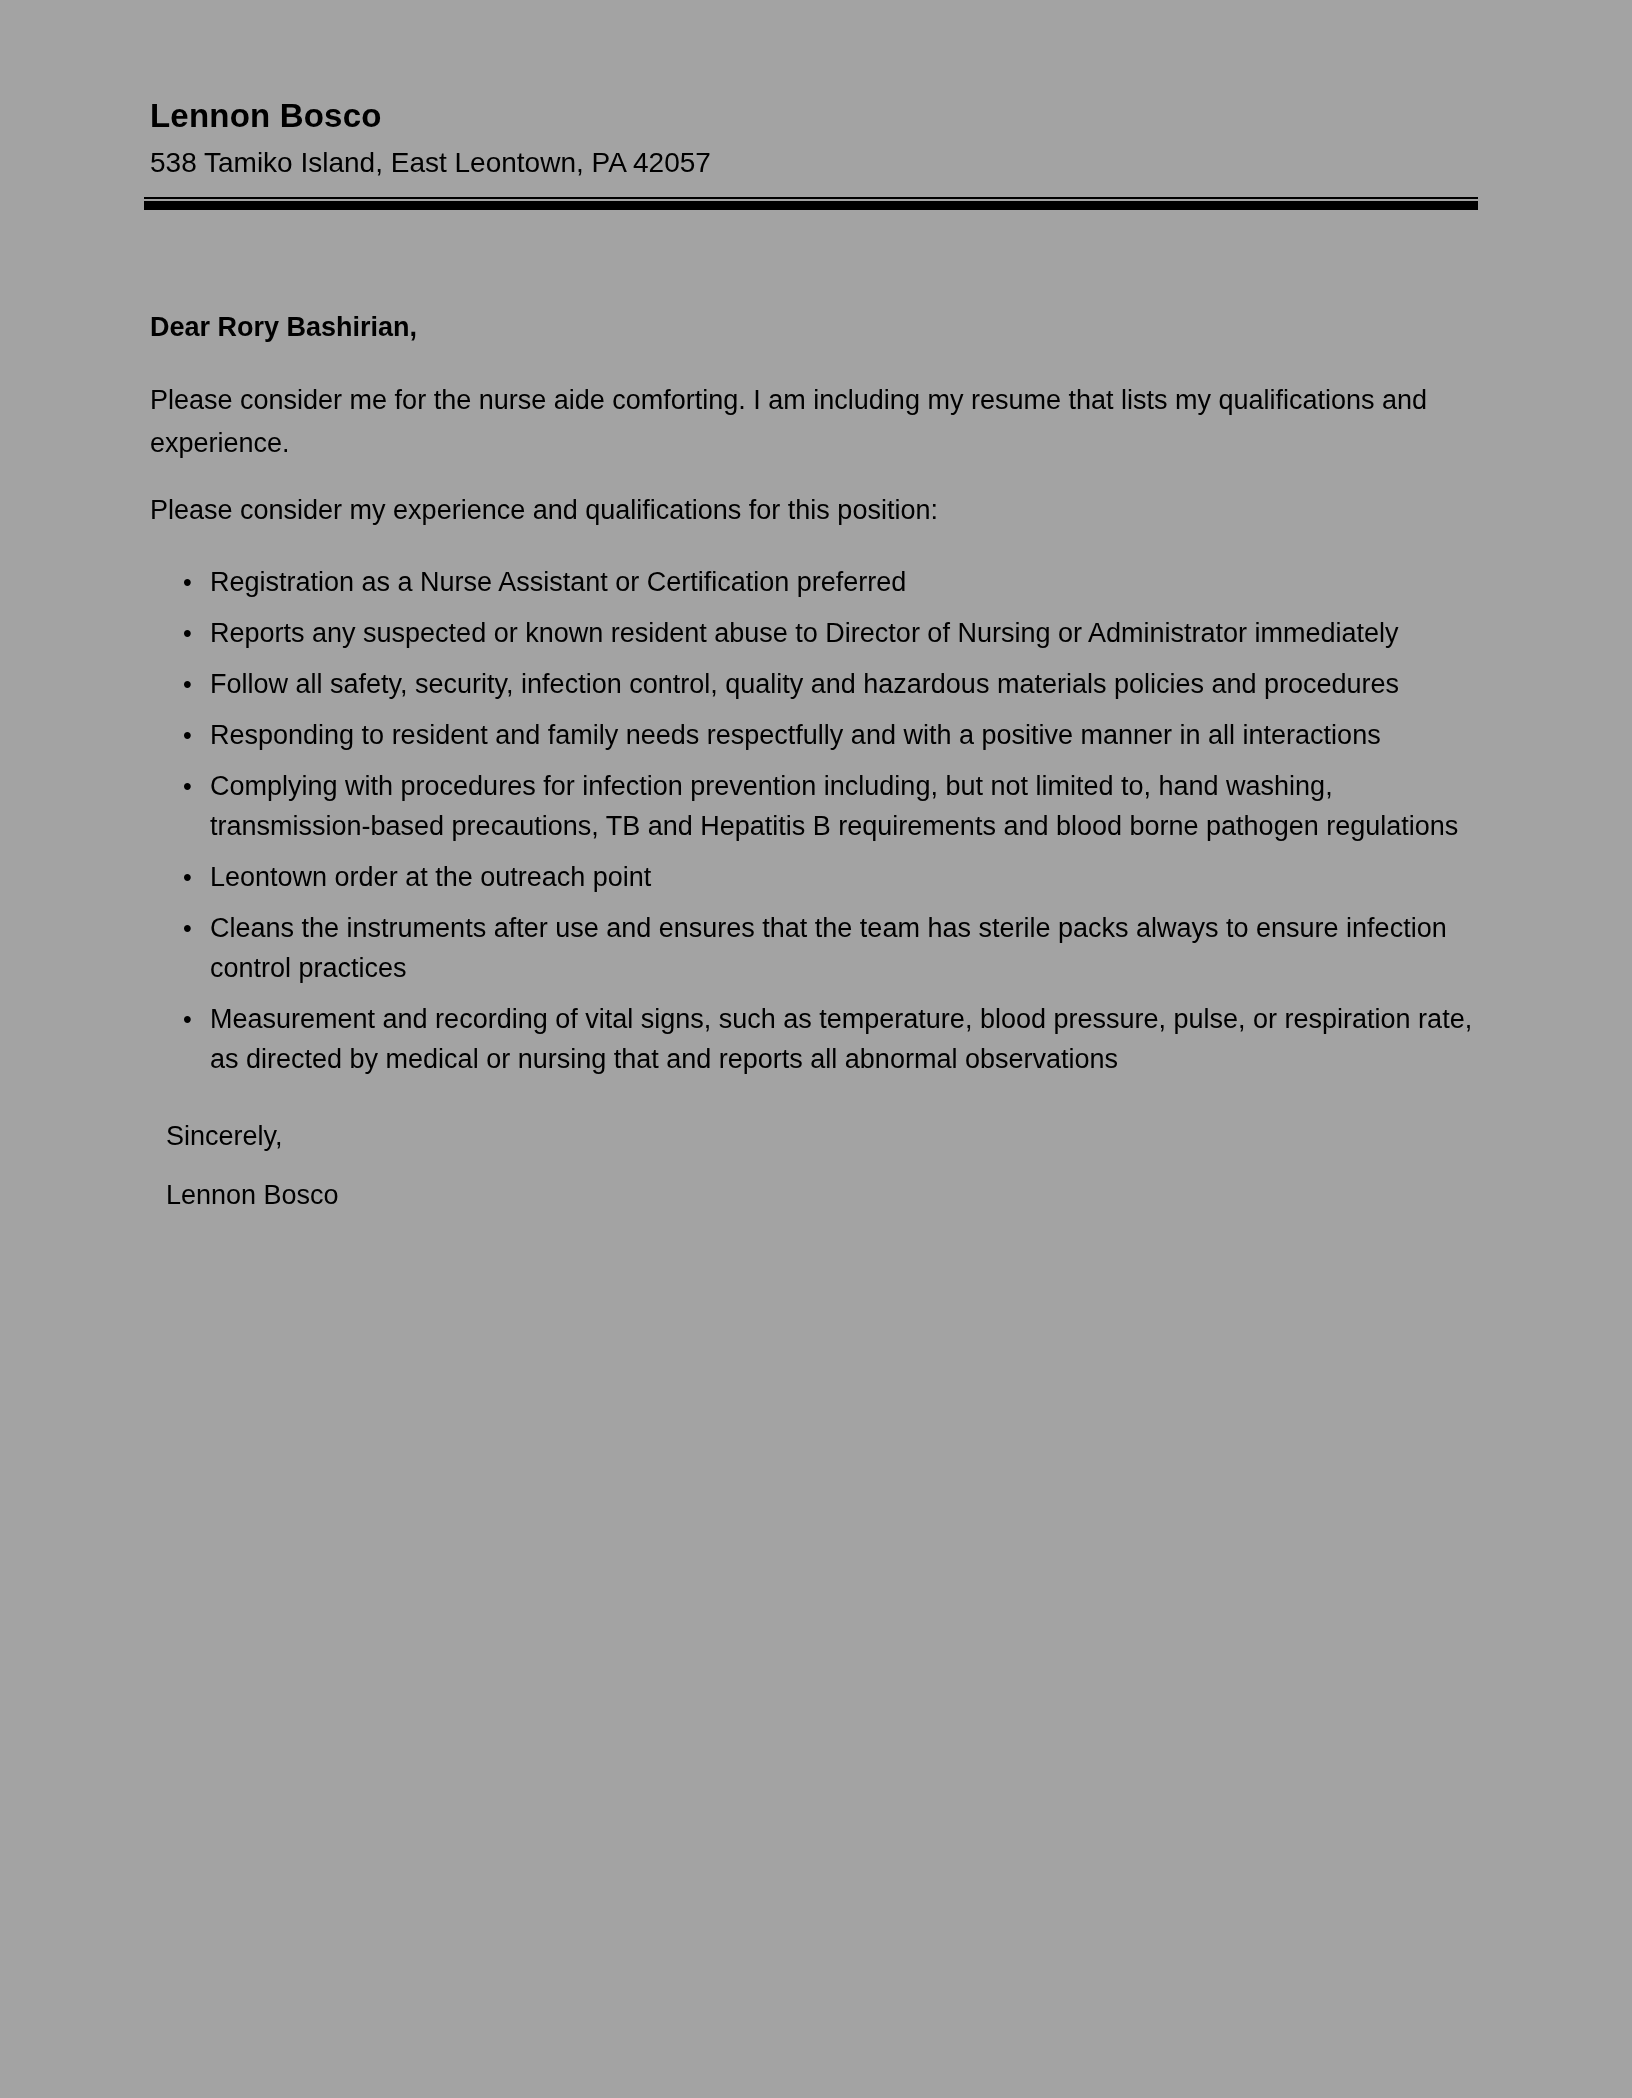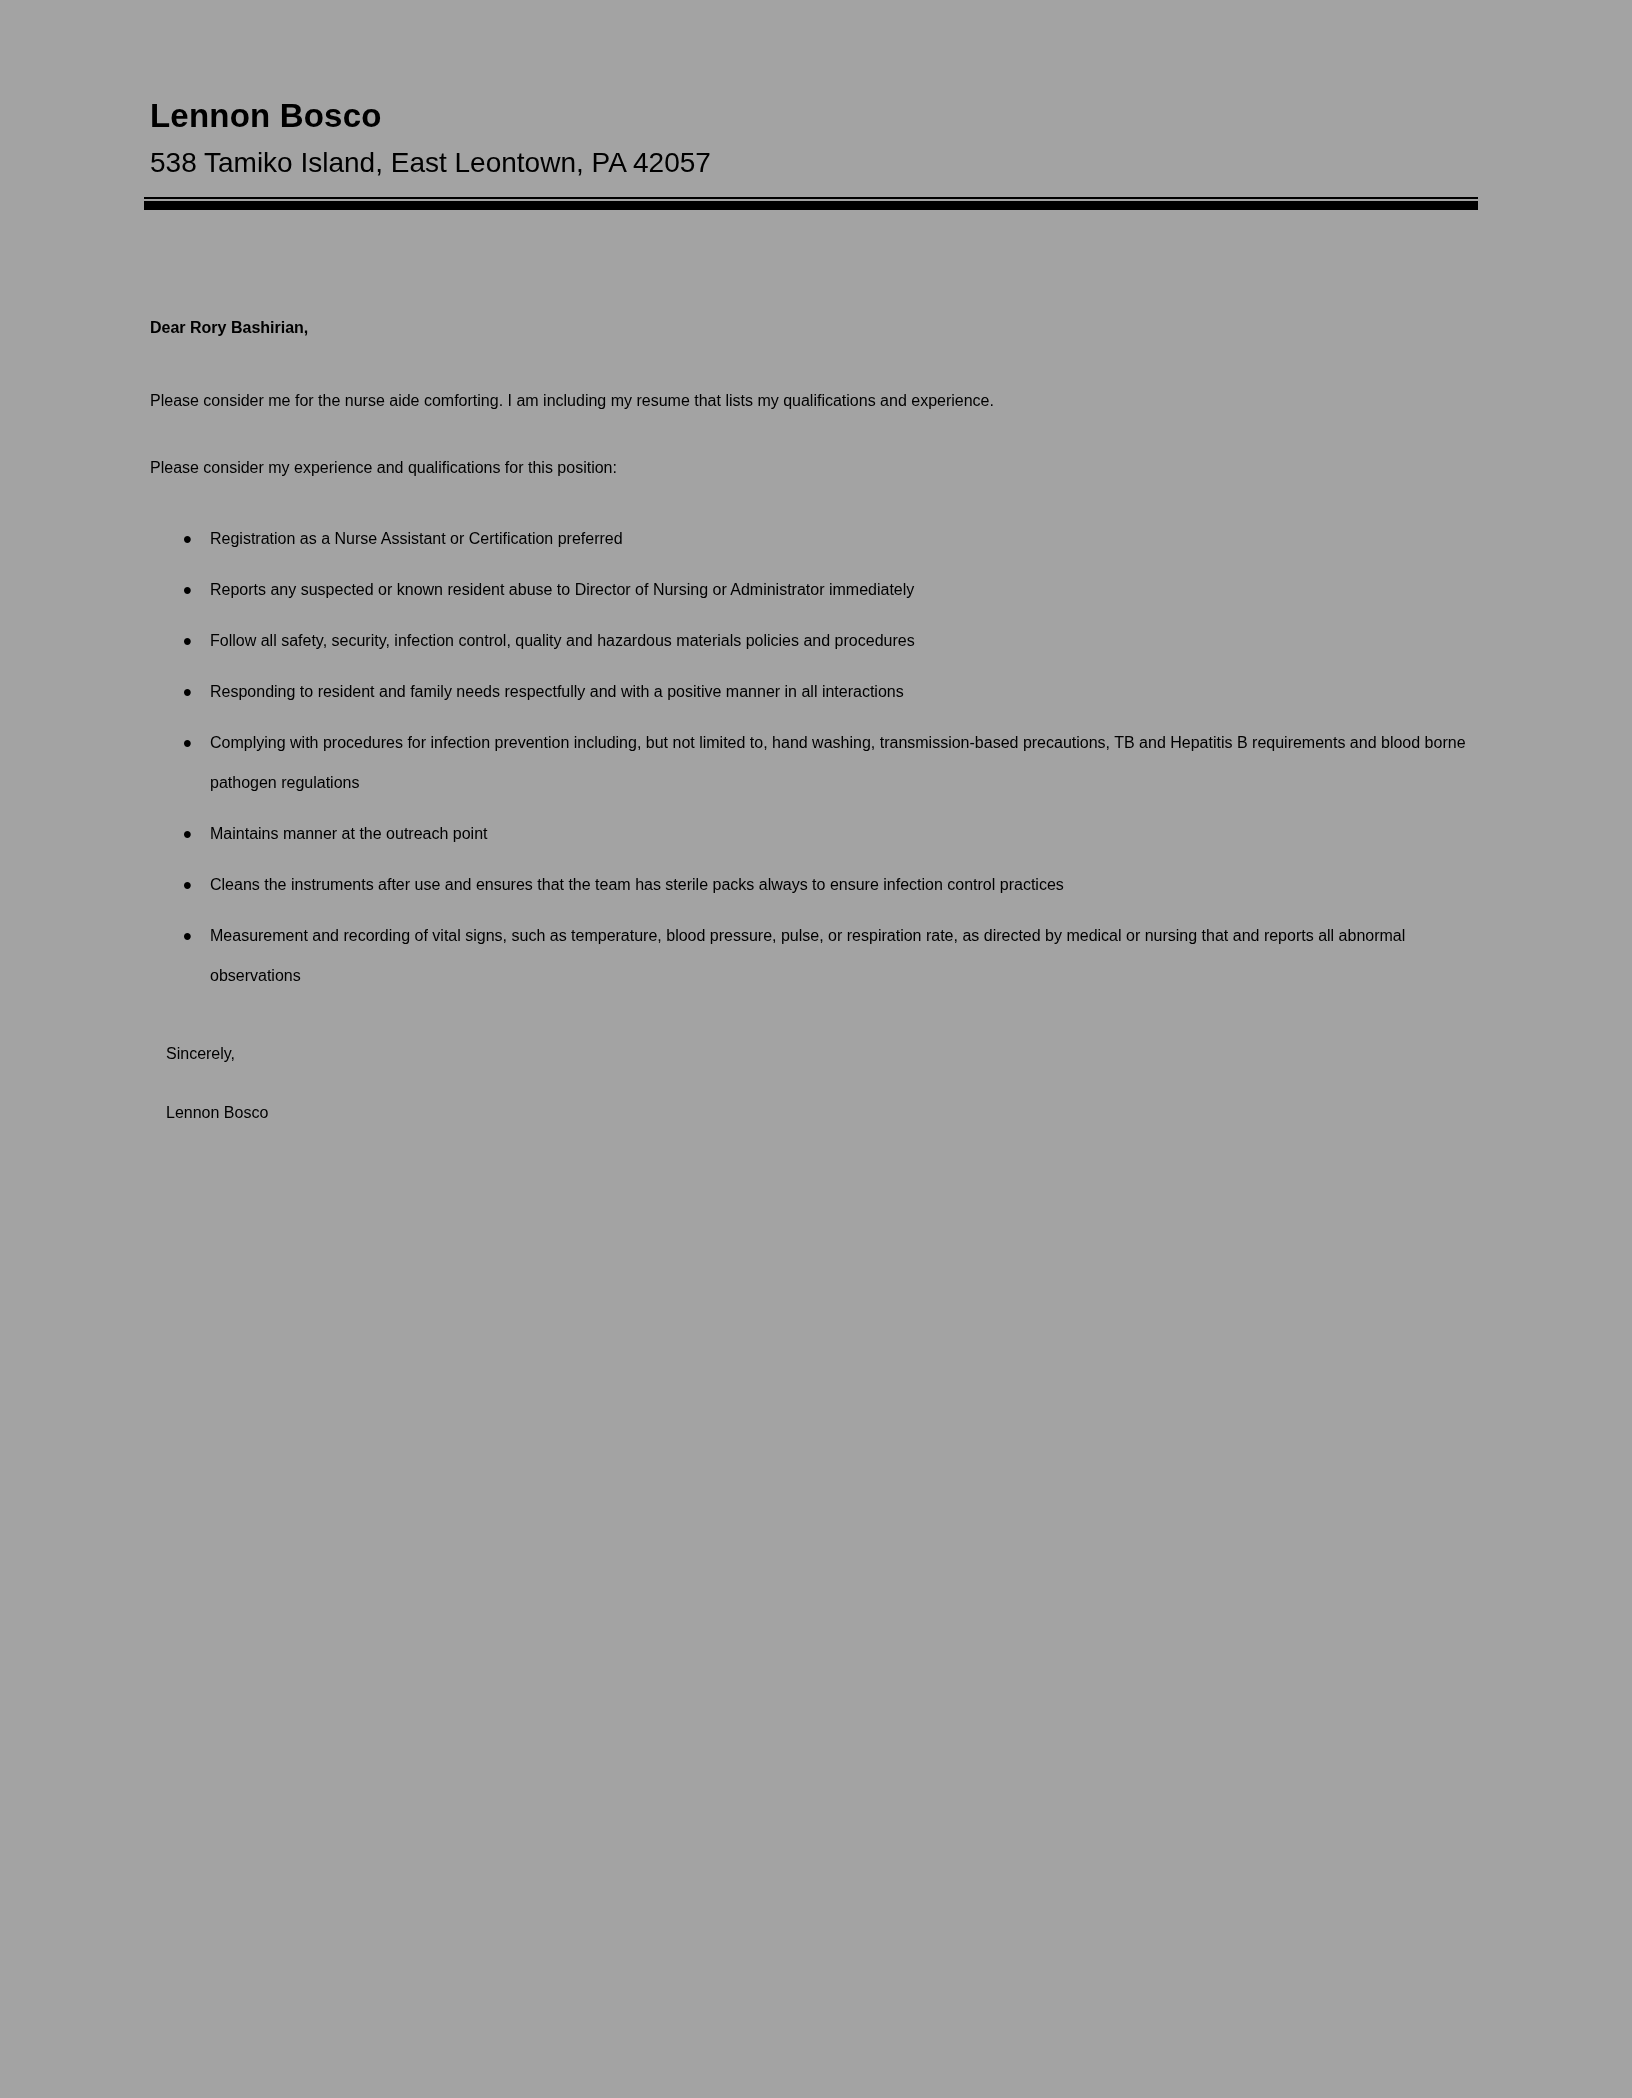--- a/index.html
+++ b/index.html
@@ -48,21 +48,21 @@
     position: absolute;
     left: 0;
     right: 0;
     top: 2px;
     height: 9px;
     background: #000000;
   }
   
   .letter {
     margin-top: 94px;
-    font-size: 16px;
+    font-size: 27px;
     line-height: 43px;
   }
   .salutation {
     font-weight: 700;
     margin: 0 0 30px 0;
   }
   p.para {
     margin: 0 0 24px 0;
   }
   ul.qualifications {
@@ -113,21 +113,21 @@
 
 
     <p class="para">Please consider my experience and qualifications for this position:</p>
 
     <ul class="qualifications">
       <li>Registration as a Nurse Assistant or Certification preferred</li>
       <li>Reports any suspected or known resident abuse to Director of Nursing or Administrator immediately</li>
       <li>Follow all safety, security, infection control, quality and hazardous materials policies and procedures</li>
       <li>Responding to resident and family needs respectfully and with a positive manner in all interactions</li>
       <li>Complying with procedures for infection prevention including, but not limited to, hand washing, transmission-based precautions, TB and Hepatitis B requirements and blood borne pathogen regulations</li>
-      <li>Maintains manner at the outreach point</li>
+      <li>Leontown order at the outreach point</li>
       <li>Cleans the instruments after use and ensures that the team has sterile packs always to ensure infection control practices</li>
       <li>Measurement and recording of vital signs, such as temperature, blood pressure, pulse, or respiration rate, as directed by medical or nursing that and reports all abnormal observations</li>
     </ul>
 
 
     <div class="signoff-block">
       <p>Sincerely,</p>
       <p>Lennon Bosco</p>
     </div>
 

